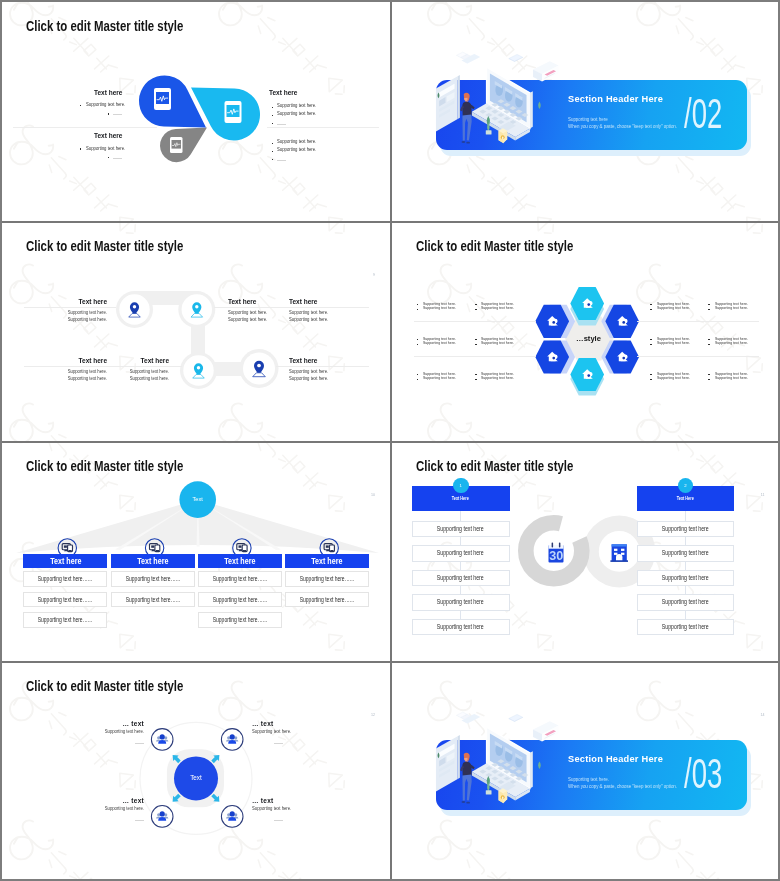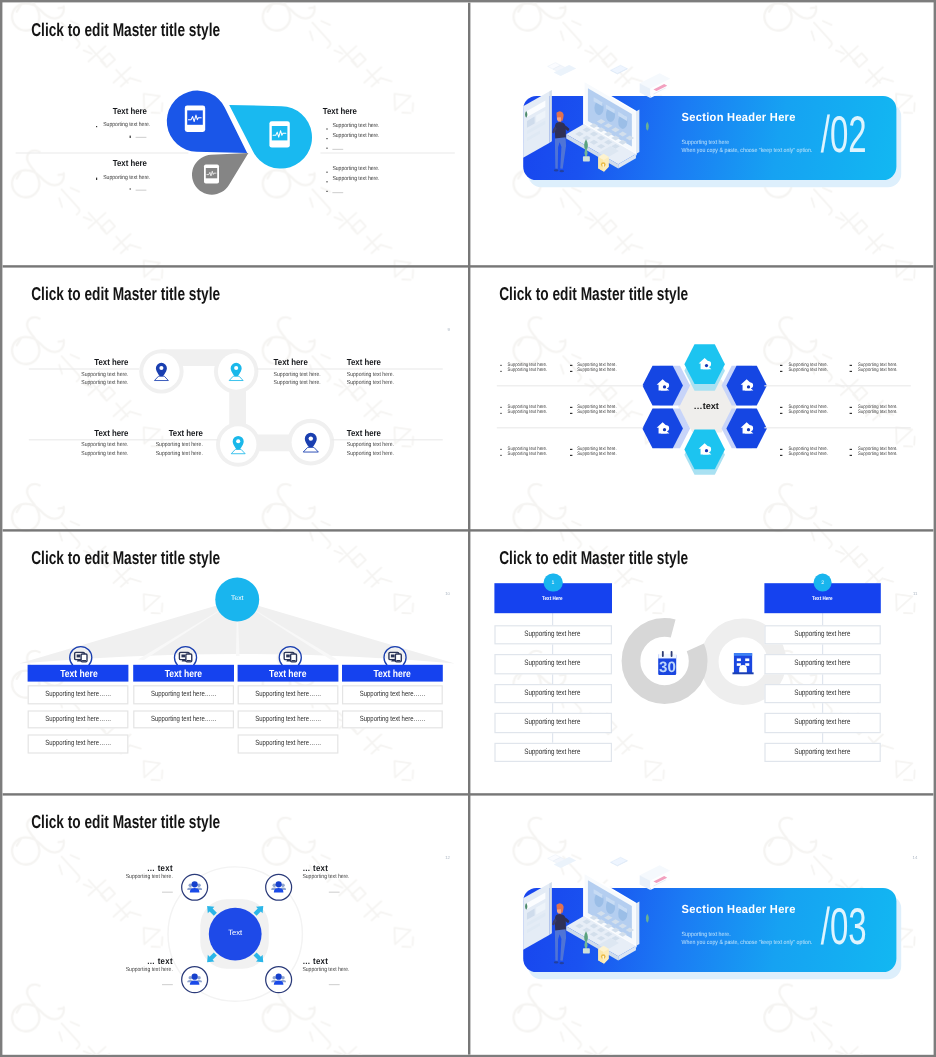--- a/index.html
+++ b/index.html
@@ -385,21 +385,21 @@
             <use href="#homeCloud"></use>
           </g>
         <g transform="translate(195.2,81.5)">
             <use href="#homeCloud"></use>
           </g>
         <g transform="translate(195.2,152.5)">
             <use href="#homeCloud"></use>
           </g>
       </g>
     </svg>
-    <div class="hexlabel" style="position:absolute;left:172px;top:113.2px;width:50px;text-align:center;font-size:7.6px;font-weight:bold;color:#141414;line-height:1">…text</div>
+    <div class="hexlabel" style="position:absolute;left:172px;top:113.2px;width:50px;text-align:center;font-size:7.6px;font-weight:bold;color:#141414;line-height:1">…style</div>
     <div class="rule" style="left:22.2px;top:99.2px;width:122px"></div>
     <div class="rule" style="left:22.2px;top:134.2px;width:122px"></div>
     <div class="rule" style="left:245px;top:99.2px;width:122px"></div>
     <div class="rule" style="left:245px;top:134.2px;width:122px"></div>
     <div id="s4items">
         <div class="bullet" style="left: 25.2px; top: 82.1px; width: 1.8px; height: 0.9px;"></div>
         <div class="bd" style="left: 31.5px; top: 79.9px; font-size: 4.1px;">Supporting text here.</div>
         <div class="bullet" style="left: 25.2px; top: 86.6px; width: 1.8px; height: 0.9px;"></div>
         <div class="bd" style="left: 31.5px; top: 84.4px; font-size: 4.1px;">Supporting text here.</div>
         <div class="bullet" style="left: 25.2px; top: 117.1px; width: 1.8px; height: 0.9px;"></div>

